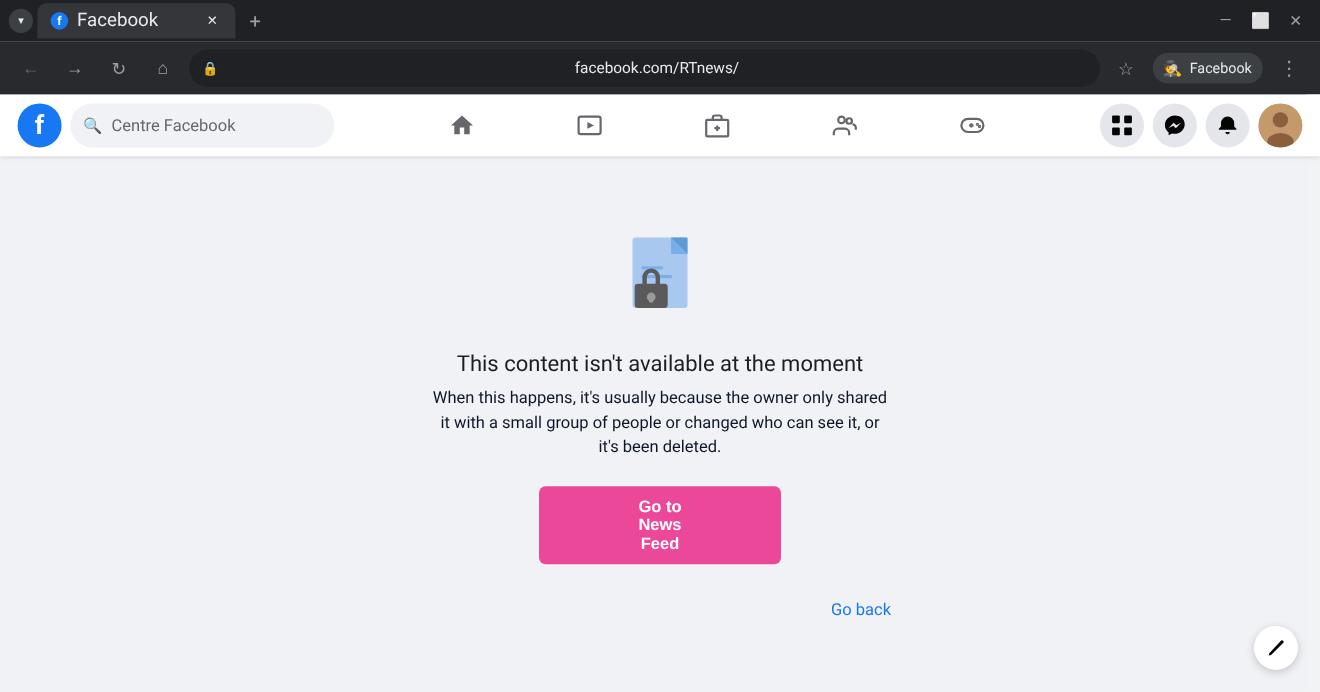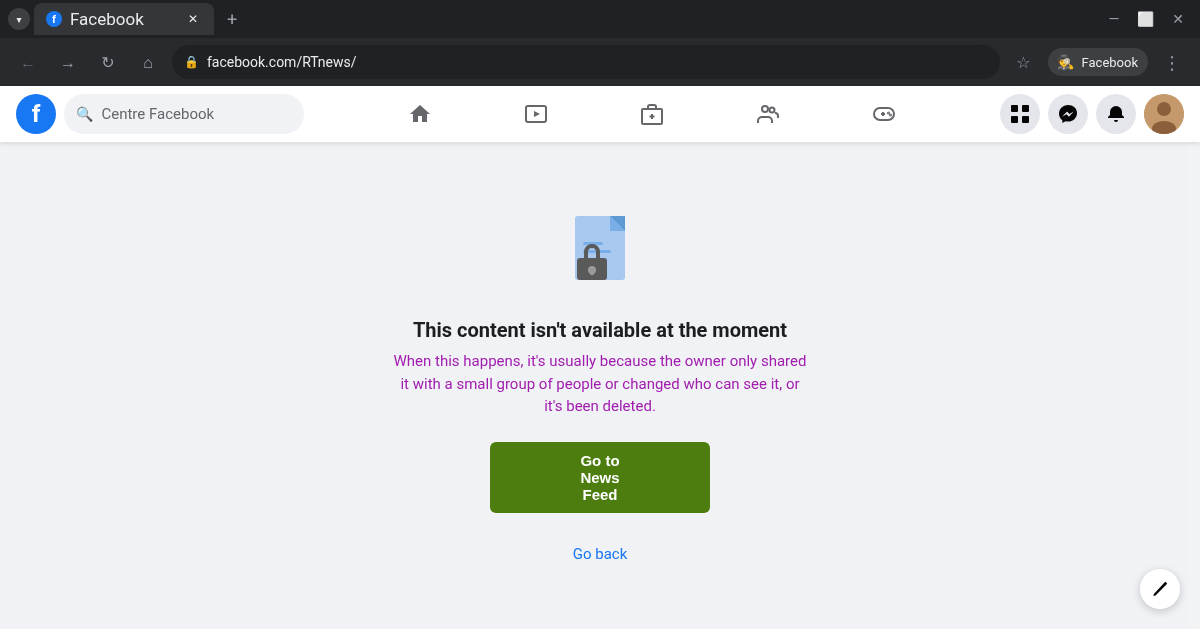--- a/index.html
+++ b/index.html
@@ -105,21 +105,21 @@
       border-radius: 20px;
       height: 34px;
       display: flex;
       align-items: center;
       padding: 0 12px;
       gap: 8px;
       color: #e8eaed;
       font-size: 14px;
     }
     .address-icon { color: #9aa0a6; font-size: 12px; }
-    .address-text { flex: 1; color: #e8eaed; font-size: 14px; }
+    .address-text { flex: 1; color: #e8eaed; font-size: 14px; text-align: center; }
     .bookmark-btn {
       width: 32px; height: 32px;
       border-radius: 50%;
       display: flex; align-items: center; justify-content: center;
       color: #9aa0a6;
       font-size: 16px;
       cursor: pointer;
     }
     .incognito-btn {
       background: #3c4043;
@@ -233,47 +233,48 @@
       display: flex;
       align-items: center;
       justify-content: center;
     }
     .error-container {
       text-align: center;
       max-width: 420px;
     }
     .error-title {
       font-size: 20px;
-      font-weight: 700;
+      font-weight: 400;
       color: #1c1e21;
       margin-bottom: 8px;
     }
     .error-desc {
       font-size: 15px;
-      color: #a21caf;
+      color: #0f172a;
       line-height: 1.5;
       margin-bottom: 24px;
     }
     .go-newsfeed-btn {
-      background: #4d7c0f;
+      background: #ec4899;
       color: white;
       border: none;
       border-radius: 6px;
       padding: 10px 80px;
       font-size: 15px;
       font-weight: 600;
       cursor: pointer;
       display: inline-block;
       margin-bottom: 16px;
       width: 220px;
     }
     .error-links {
       display: flex;
       flex-direction: column;
       gap: 8px;
+      align-items: flex-end;
     }
     .error-link {
       color: #1877F2;
       font-size: 15px;
       cursor: pointer;
       text-decoration: none;
     }
 
     
     .scrollbar {

